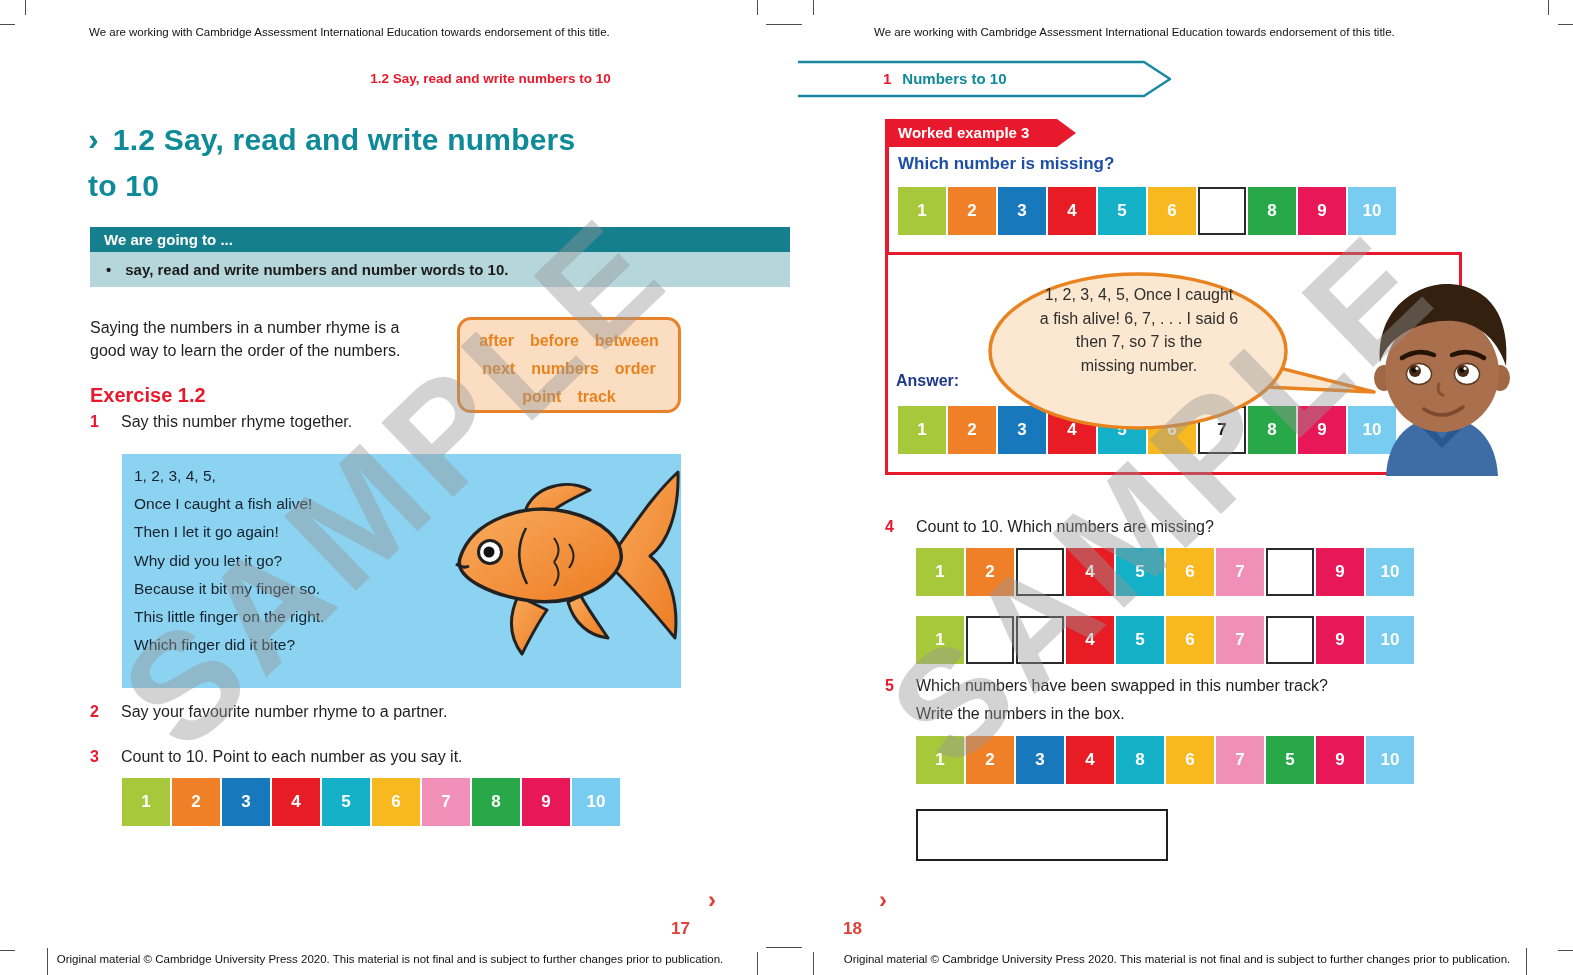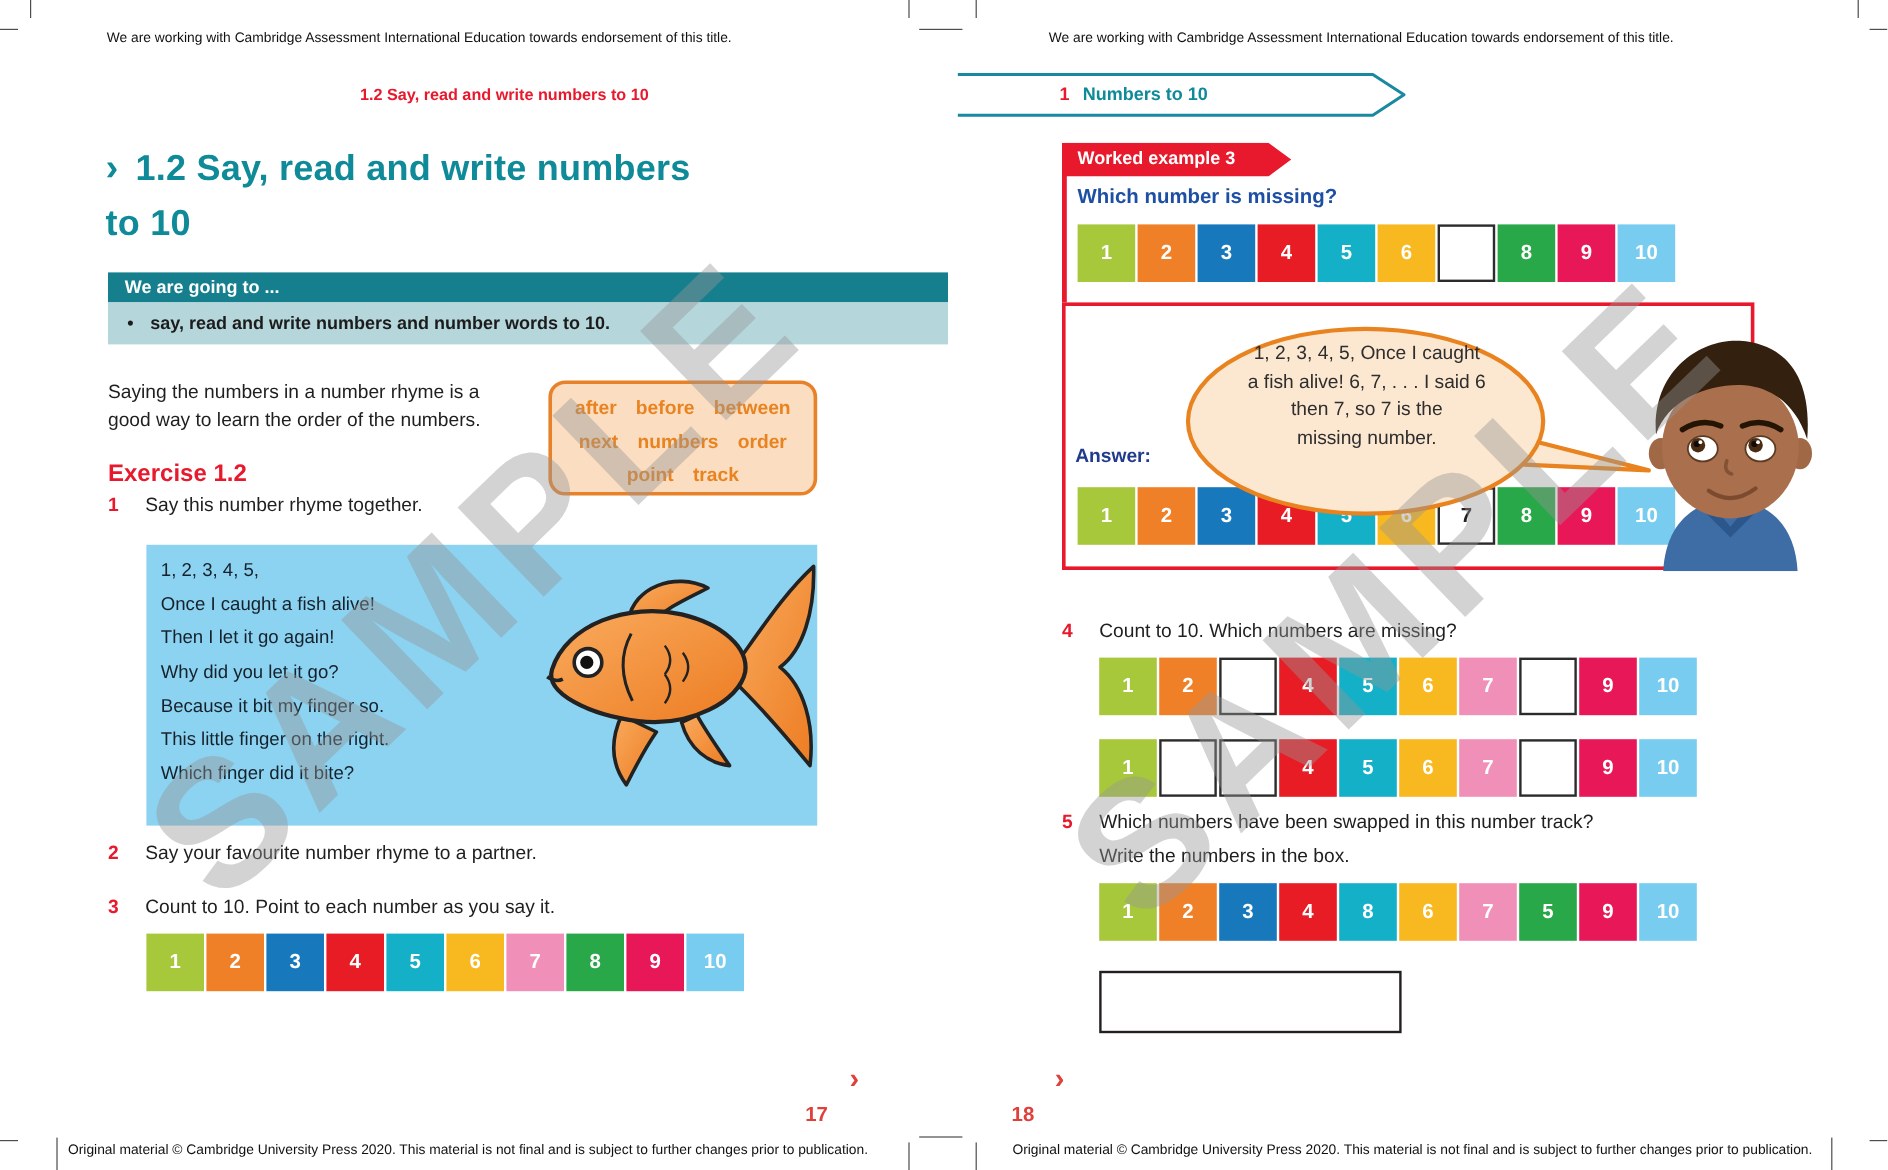--- a/index.html
+++ b/index.html
@@ -10,21 +10,21 @@
   .abs { position:absolute; }
 
   
   .crop { position:absolute; background:#4d4d4d; }
 
   
   .endorse { position:absolute; width:600px; font-size:11.5px; color:#111; }
   .pfooter { position:absolute; text-align:center; font-size:11.5px; color:#111; }
 
   
-  .runhead { position:absolute; width:381px; text-align:left; font-size:13.5px; font-weight:700; color:#e8192c; }
+  .runhead { position:absolute; width:381px; text-align:center; font-size:13.5px; font-weight:700; color:#e8192c; }
   .title { position:absolute; color:#0e8a99; font-size:30px; font-weight:600; line-height:46px; letter-spacing:0.2px; }
   .title .chev { font-size:32px; margin-right:14px; font-weight:700; }
   .goalbox { position:absolute; width:700px; }
   .goalhead { background:#157f8d; color:#fff; font-weight:700; font-size:15px; padding:4px 0 4px 14px; }
   .goalbody { background:#b5d6db; font-weight:700; font-size:15px; color:#1c1c1c; padding:9px 10px 9px 16px; }
   .goalbody .bullet { margin-right:14px; }
   .intro { position:absolute; font-size:16px; line-height:22.5px; color:#1f1f1f; }
   .wordbox { position:absolute; width:224px; height:96px; background:#fbddc1; border:3.5px solid #e8822a; border-radius:14px; padding-top:7px; }
   .wrow { display:flex; justify-content:center; gap:16px; line-height:28px; }
   .word { color:#e8831f; font-weight:700; font-size:16px; }

